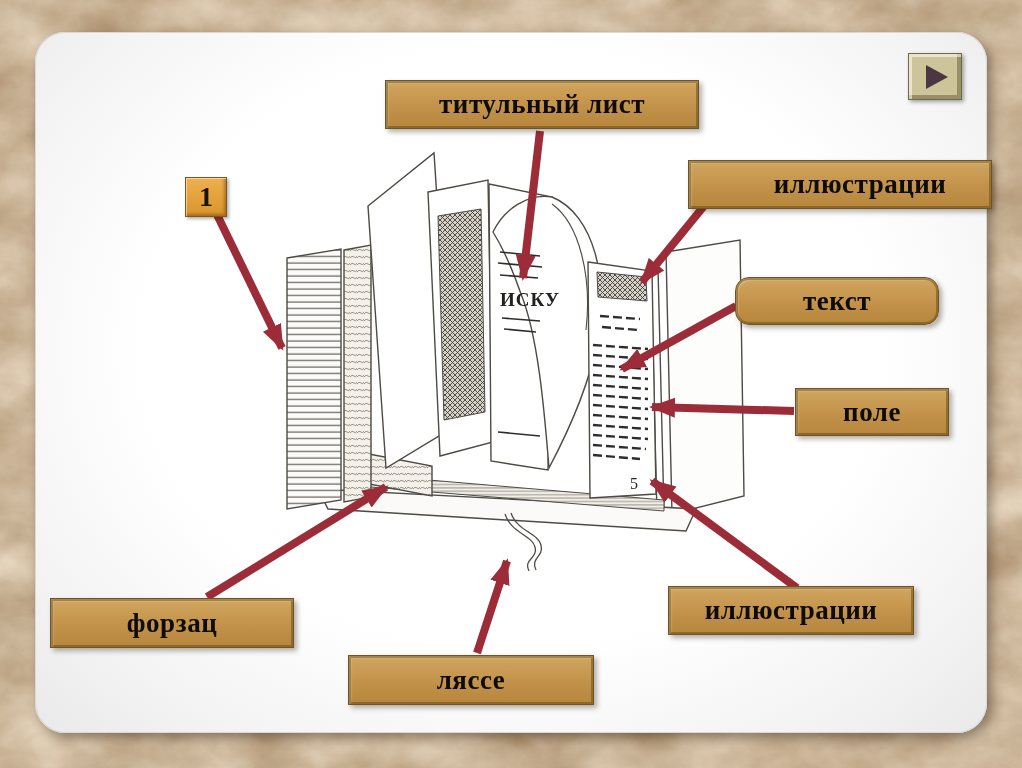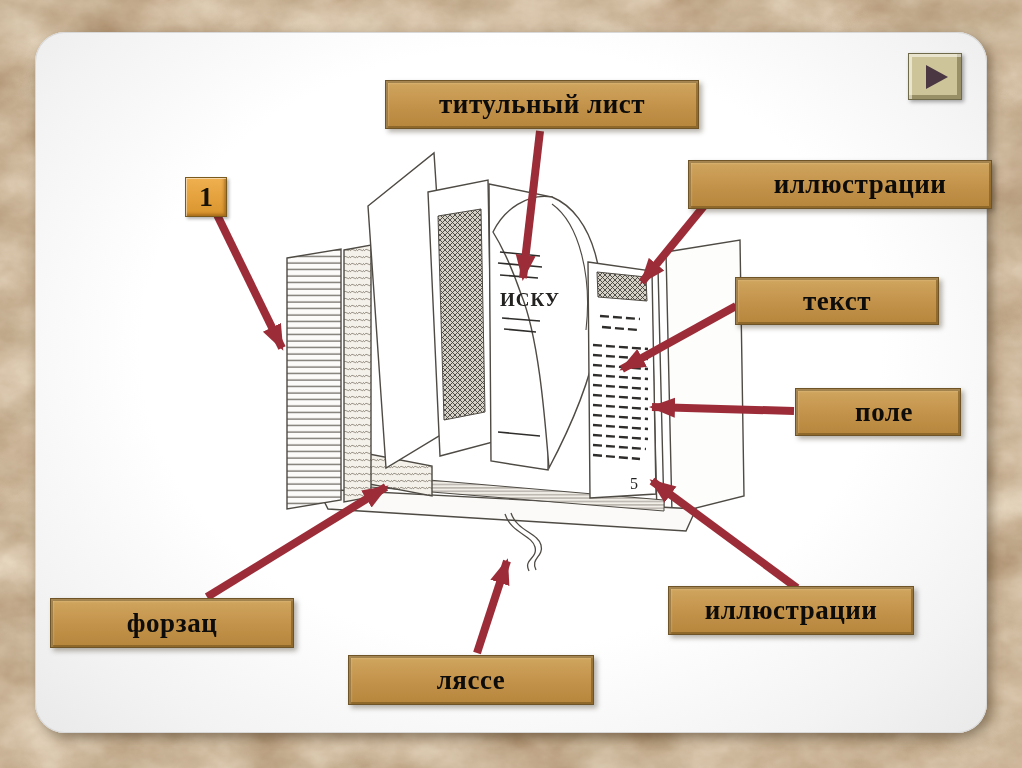--- a/index.html
+++ b/index.html
@@ -14,22 +14,22 @@
   .label{position:absolute;display:flex;align-items:center;justify-content:center;
          font-weight:700;font-size:27px;color:#0d0c0a;letter-spacing:0.5px;
          background:linear-gradient(180deg,#d0a65f 0%,#c3924a 55%,#b6863d 100%);
          border:1px solid #6e5426;
          box-shadow:inset 0 0 0 2px rgba(110,78,28,0.55),
                     inset 2px 2px 2px rgba(255,236,200,0.55),
                     3px 3px 5px rgba(40,30,10,0.35);}
   .l-title-page {left:385px;top:80px; width:312px;height:47px;}
   .l-dust-jacket{left:95px; top:130px;width:237px;height:47px;}
   .l-illustrations{left:688px;top:160px;width:262px;height:47px;padding-left:40px;}
-  .l-text {left:735px;top:277px;width:202px;height:46px;}
-  .l-margin{left:795px;top:388px;width:152px;height:46px;padding-left:12px;}
+  .l-text {left:735px;top:277px;width:202px;height:46px;border-radius:14px;}
+  .l-margin{left:795px;top:388px;width:152px;height:46px;}
   .l-colnum{left:668px;top:586px;width:244px;height:47px;}
   .l-endpaper{left:50px;top:598px;width:242px;height:48px;}
   .l-ribbon{left:348px;top:655px;width:244px;height:48px;}
   .badge{position:absolute;left:185px;top:177px;width:40px;height:38px;
          display:flex;align-items:center;justify-content:center;
          font-weight:700;font-size:28px;color:#161208;
          background:linear-gradient(180deg,#f0b050,#d9942c);
          border:1px solid #7a5a1d;
          box-shadow:inset 1px 1px 0 rgba(255,255,255,0.5),
                     inset -2px -2px 3px rgba(120,70,10,0.5),

